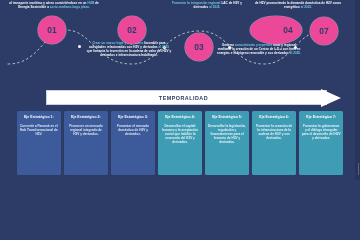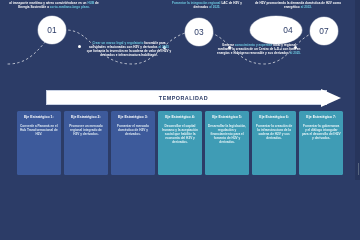--- a/index.html
+++ b/index.html
@@ -35,29 +35,29 @@
   #blurb4{left:216px;top:43px; width:86px;}
   #blurb5{left:253px;top:1px;  width:90px;}
 
   
   #path{position:absolute;left:0;top:0;width:360px;height:96px;}
 
   
   .circle{
     position:absolute;
     width:28px;height:28px;border-radius:50%;
-    background:#ffffff;
+    background:#ec4899;
     display:flex;align-items:center;justify-content:center;
     color:#2c3c67;
-    font-size:8.4px;font-weight:400;letter-spacing:.02em;
+    font-size:8.4px;font-weight:700;letter-spacing:.02em;
     box-shadow:0 0 0 .6px rgba(255,255,255,.45);
   }
   #c1{left:38px; top:16px;}
   #c2{left:118px;top:16px;}
-  #c3{left:185px;top:18px;}
+  #c3{left:185px;top:33px;}
   #c4{left:250px;top:16px;padding-left:24px;}
   #c5{left:310px;top:17px;}
 
   .node{
     position:absolute;width:3.4px;height:3.4px;border-radius:50%;
     background:#ffffff;
   }
 
   
   #temporalidad-wrap{
@@ -152,20 +152,21 @@
 
   <div class="blurb" id="blurb4">
     <span>Generar </span><span class="hl">conocimiento y expertise</span><span> local y regional mediante la creación de un Centro de I+D+i con foco en energías e hidrógeno renovable y sus derivados </span><span class="hl">al 2025.</span>
   </div>
 
   <div class="blurb" id="blurb5">
     <span>de H2V promoviendo la demanda doméstica de H2V como energético </span><span class="hl">al 2033.</span>
   </div>
 
   <div class="circle" id="c1">01</div>
+  <div class="circle" id="c2">02</div>
   <div class="circle" id="c3">03</div>
   <div class="circle" id="c4">04</div>
   <div class="circle" id="c5">07</div>
 
   <div id="temporalidad-wrap">
     <div id="temporalidad-bar">
       <span id="temporalidad-label">TEMPORALIDAD</span>
     </div>
     <div id="temporalidad-head"></div>
   </div>

